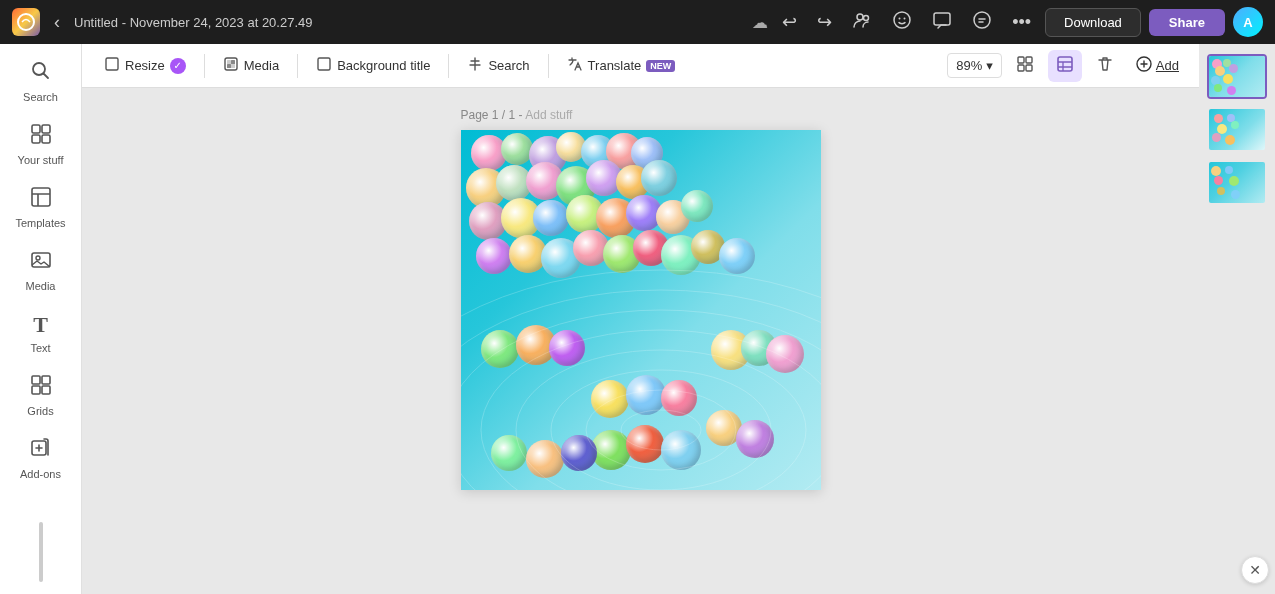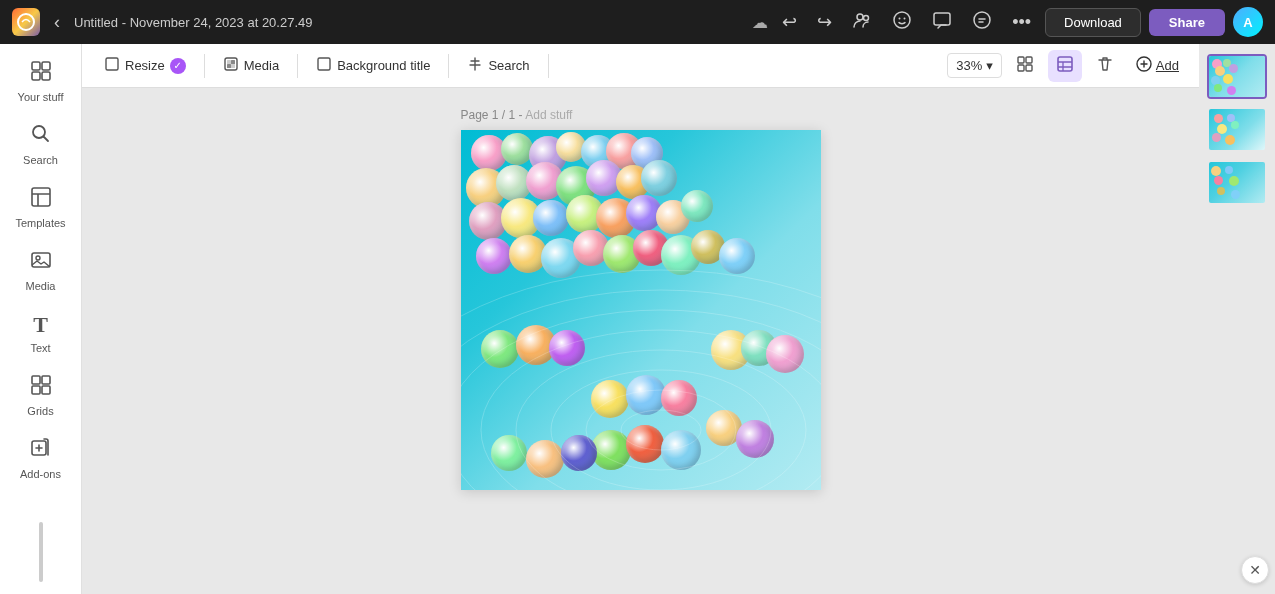--- a/index.html
+++ b/index.html
@@ -253,36 +253,36 @@
     <div class="topbar-avatar">A</div>
   </div>
 </div>
 
 <div class="main-area">
 
   <div class="sidebar">
     <div class="sidebar-item">
       <span class="s-icon">
         <svg width="22" height="22" viewBox="0 0 22 22" fill="none">
+            <circle cx="9" cy="9" r="6" stroke="#555" stroke-width="1.8"></circle>
+            <path d="M13.5 13.5L18 18" stroke="#555" stroke-width="1.8" stroke-linecap="round"></path>
+          </svg>
+      </span>
+      <span class="s-label">Search</span>
+    </div>
+    <div class="sidebar-item">
+      <span class="s-icon">
+        <svg width="22" height="22" viewBox="0 0 22 22" fill="none">
             <rect x="2" y="2" width="8" height="8" rx="1.5" stroke="#555" stroke-width="1.6"></rect>
             <rect x="12" y="2" width="8" height="8" rx="1.5" stroke="#555" stroke-width="1.6"></rect>
             <rect x="2" y="12" width="8" height="8" rx="1.5" stroke="#555" stroke-width="1.6"></rect>
             <rect x="12" y="12" width="8" height="8" rx="1.5" stroke="#555" stroke-width="1.6"></rect>
           </svg>
       </span>
       <span class="s-label">Your stuff</span>
-    </div>
-    <div class="sidebar-item">
-      <span class="s-icon">
-        <svg width="22" height="22" viewBox="0 0 22 22" fill="none">
-            <circle cx="9" cy="9" r="6" stroke="#555" stroke-width="1.8"></circle>
-            <path d="M13.5 13.5L18 18" stroke="#555" stroke-width="1.8" stroke-linecap="round"></path>
-          </svg>
-      </span>
-      <span class="s-label">Search</span>
     </div>
     <div class="sidebar-item">
       <span class="s-icon">
         <svg width="22" height="22" viewBox="0 0 22 22" fill="none">
             <rect x="2" y="2" width="18" height="18" rx="2" stroke="#555" stroke-width="1.6"></rect>
             <path d="M2 8h18M8 8v12" stroke="#555" stroke-width="1.6"></path>
           </svg>
       </span>
       <span class="s-label">Templates</span>
     </div>
@@ -362,23 +362,33 @@
       <div class="toolbar-divider"></div>
       <button class="toolbar-item">
         <span>
           <svg width="16" height="16" viewBox="0 0 16 16" fill="none">
               <path d="M8 2v12M4 5h8M3 9h10" stroke="#555" stroke-width="1.4" stroke-linecap="round"></path>
             </svg>
         </span>
         <span>Search</span>
       </button>
       <div class="toolbar-divider"></div>
+      <button class="toolbar-item">
+        <span>
+          <svg width="16" height="16" viewBox="0 0 16 16" fill="none">
+              <path d="M2 4h7M5 2v2M6 4c0 2-1.5 4-3 5" stroke="#555" stroke-width="1.3" stroke-linecap="round"></path>
+              <path d="M8 14l3-7 3 7M9.5 11h3" stroke="#555" stroke-width="1.3" stroke-linecap="round"></path>
+            </svg>
+        </span>
+        <span>Translate</span>
+        <span class="badge-new">NEW</span>
+      </button>
       <div class="toolbar-right">
         <div class="zoom-control">
-          <span>33%</span>
+          <span>89%</span>
           <span>▾</span>
         </div>
         <button class="toolbar-icon-btn">
           <svg width="18" height="18" viewBox="0 0 18 18" fill="none">
               <rect x="2" y="2" width="6" height="6" rx="1" stroke="#555" stroke-width="1.4"></rect>
               <rect x="10" y="2" width="6" height="6" rx="1" stroke="#555" stroke-width="1.4"></rect>
               <rect x="2" y="10" width="6" height="6" rx="1" stroke="#555" stroke-width="1.4"></rect>
               <rect x="10" y="10" width="6" height="6" rx="1" stroke="#555" stroke-width="1.4"></rect>
             </svg>
         </button>

